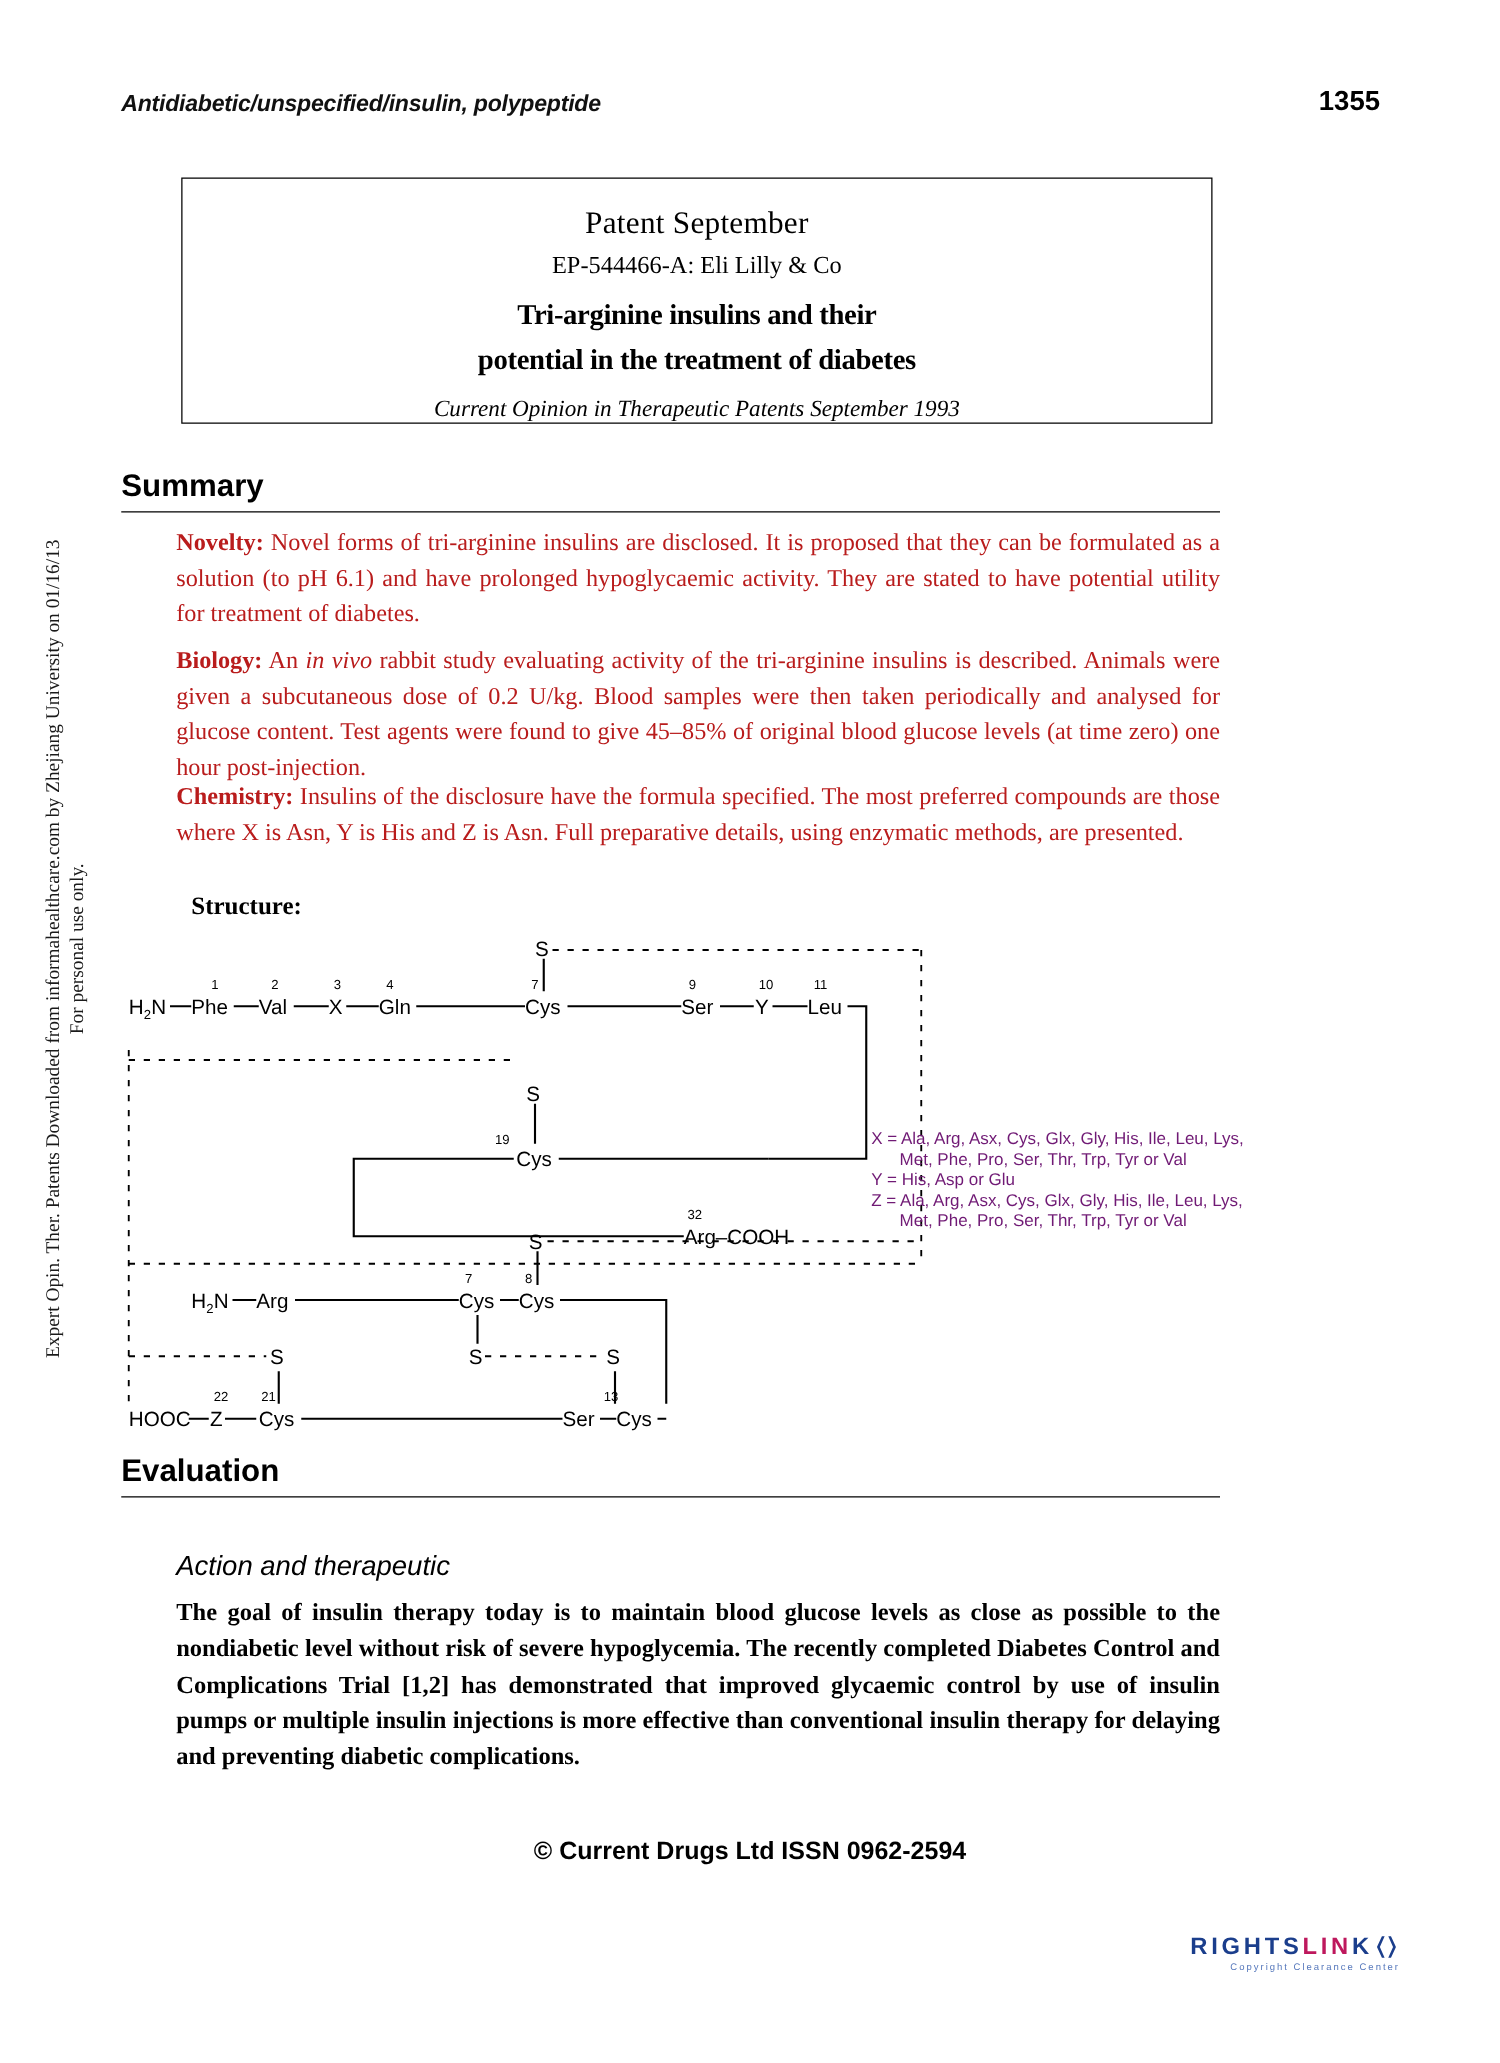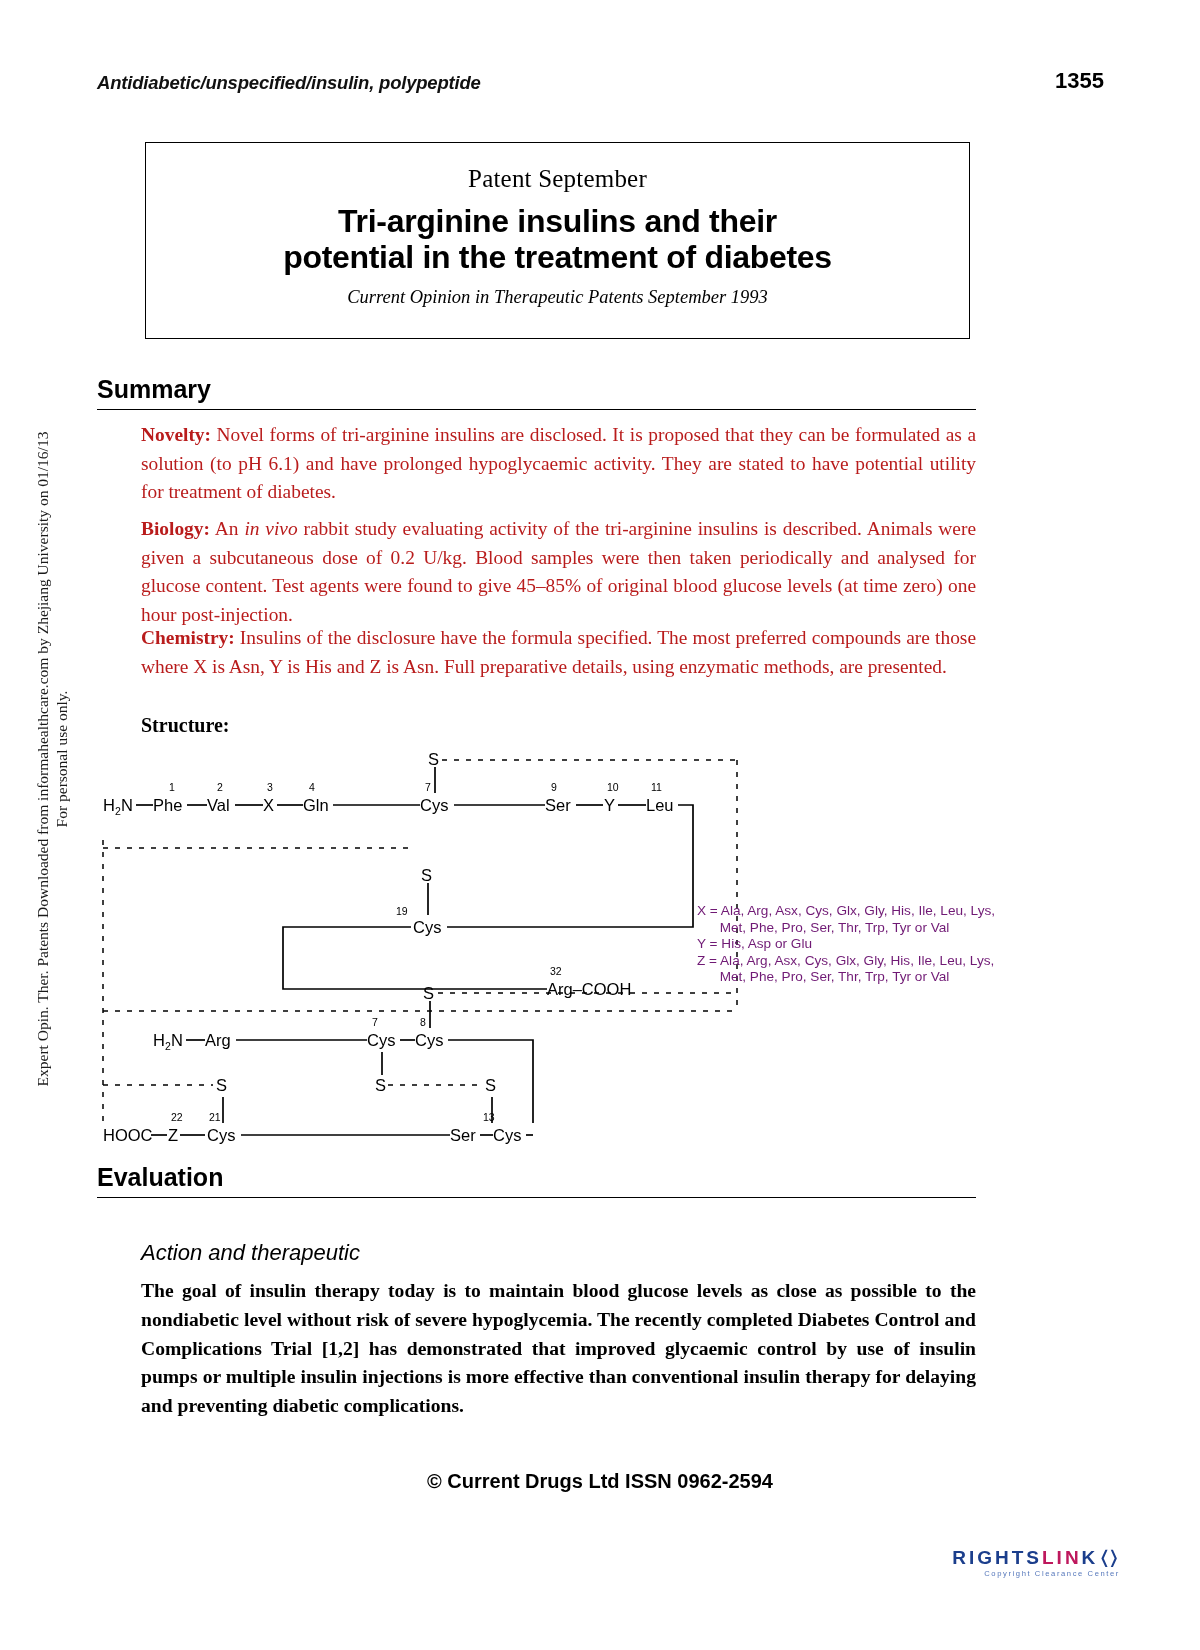--- a/index.html
+++ b/index.html
@@ -76,23 +76,23 @@
     font-size: 25px;
     letter-spacing: .2px;
   }
   .tb-patent {
     margin-top: 9px;
     font-family: "Liberation Serif", serif;
     font-size: 19.5px;
   }
   .tb-title {
     margin-top: 10px;
-    font-family: Liberation Sans, sans-serif;
-    font-weight: bold;
-    font-size: 32px;
+    font-family: Liberation Serif, serif;
+    font-weight: bold;
+    font-size: 23px;
     line-height: 36px;
     letter-spacing: -0.3px;
   }
   .tb-journal {
     margin-top: 12px;
     font-family: "Liberation Serif", serif;
     font-style: italic;
     font-size: 18.5px;
   }
 
@@ -218,20 +218,21 @@
   <div class="runhead">Antidiabetic/unspecified/insulin, polypeptide</div>
   <div class="folio">1355</div>
 
   <div class="sidestamp">
     <span>Expert Opin. Ther. Patents Downloaded from informahealthcare.com by Zhejiang University on 01/16/13</span>
     <span class="l2">For personal use only.</span>
   </div>
 
   <div class="titlebox">
     <div class="tb-kicker">Patent September</div>
+    <div class="tb-patent">EP-544466-A: Eli Lilly &amp; Co</div>
     <div class="tb-title">
       <span>Tri-arginine insulins and their</span><br>
       <span>potential in the treatment of diabetes</span>
     </div>
     <div class="tb-journal">Current Opinion in Therapeutic Patents September 1993</div>
   </div>
 
   <div class="sec-head" style="left:97px; top:375px;">Summary</div>
   <div class="sec-rule" style="left:97px; top:409px; width:879px;"></div>
 
@@ -240,21 +241,21 @@
   </div>
 
   <div class="para" style="left:141px; top:515px; width:835px;">
     <b>Biology:</b><span> An </span><i>in vivo</i><span> rabbit study evaluating activity of the tri-arginine insulins is described. Animals were given a subcutaneous dose of 0.2 U/kg. Blood samples were then taken periodically and analysed for glucose content. Test agents were found to give 45–85% of original blood glucose levels (at time zero) one hour post-injection.</span>
   </div>
 
   <div class="para" style="left:141px; top:624px; width:835px;">
     <b>Chemistry:</b><span> Insulins of the disclosure have the formula specified. The most preferred compounds are those where X is Asn, Y is His and Z is Asn. Full preparative details, using enzymatic methods, are presented.</span>
   </div>
 
-  <div class="struct-label" style="left:141px; top:714px;">Structure:</div>
+  <div class="struct-label" style="left:153px; top:714px;">Structure:</div>
 
   <div id="structure">
     <svg width="930" height="400" viewBox="0 0 930 400">
       <defs>
         <style>
           .bond   { stroke:#000; stroke-width:1.7; fill:none; }
           .dash   { stroke:#000; stroke-width:1.5; fill:none; stroke-dasharray:5 7; }
           .res    { font-family:"Liberation Sans", sans-serif; font-size:16.5px; fill:#000; }
           .num    { font-family:"Liberation Sans", sans-serif; font-size:10.5px; fill:#000; }
           .sulf   { font-family:"Liberation Sans", sans-serif; font-size:16.5px; fill:#000; }

